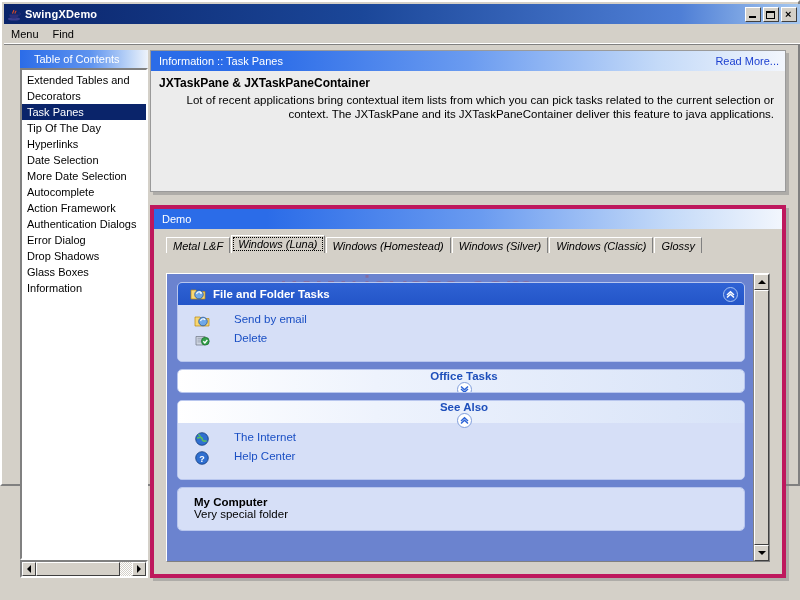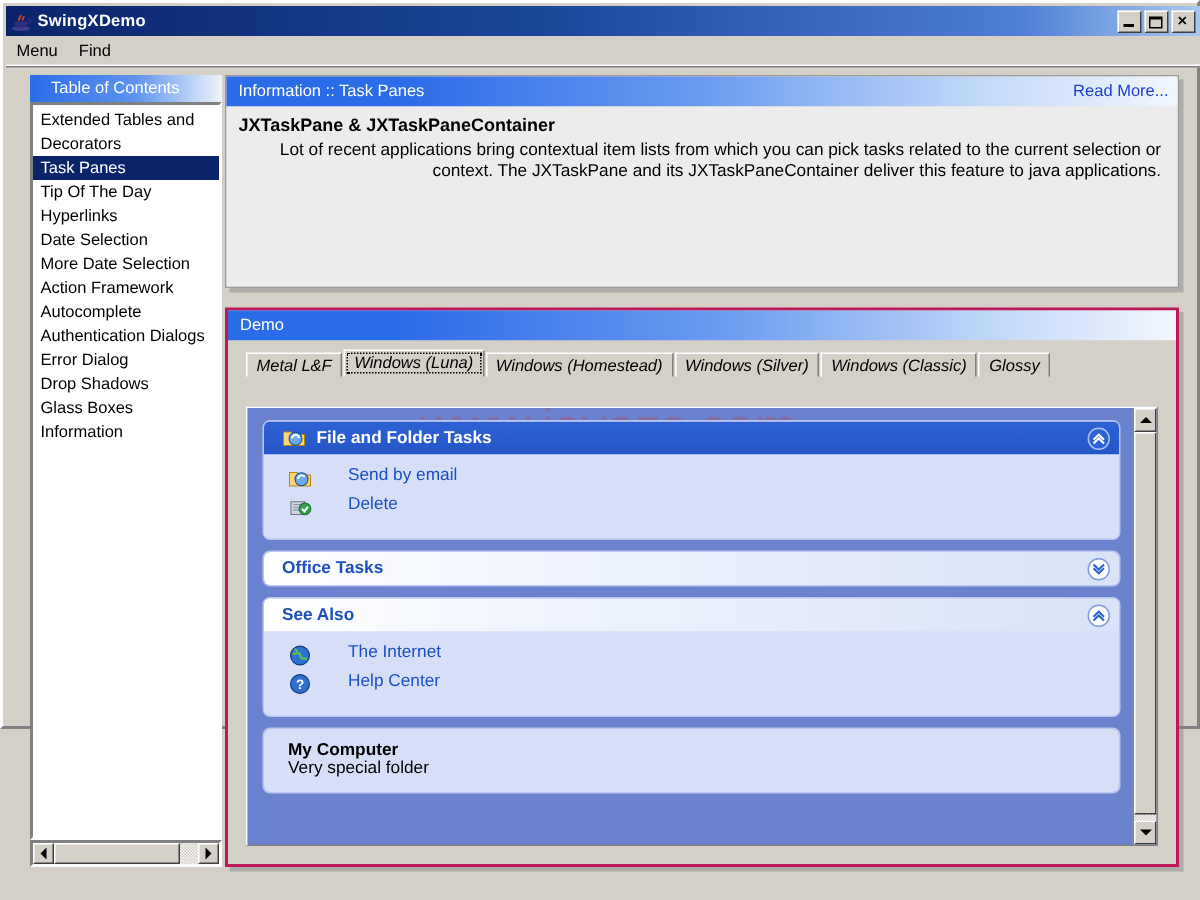--- a/index.html
+++ b/index.html
@@ -131,21 +131,21 @@
   .info-body{
     position:absolute;left:0;top:20px;right:0;bottom:0;
     background:#ececec;padding:5px 8px 0 8px;box-sizing:border-box;
   }
   .info-h{font-size:12px;font-weight:bold;color:#000;margin:0 0 1px 0;}
   .info-p{font-size:11.5px;color:#000;line-height:14px;margin:3px;text-align:right;}
   
   .demo{
     position:absolute;left:148px;top:203px;width:636px;height:373px;
     background:#d4d0c8;
-    border:2px solid #be185d;box-sizing:border-box;
+    border:4px solid #be185d;box-sizing:border-box;
     box-shadow:3px 3px 0 rgba(128,128,128,.45);
   }
   .demo-header{
     position:absolute;left:0;top:0;right:0;height:20px;
     background:linear-gradient(to right,#2b6ce8 0%,#2b6ce8 18%,#6a9bf0 52%,#c4daf8 82%,#f2f6fd 100%);
     display:flex;align-items:center;padding-left:8px;box-sizing:border-box;
   }
   .demo-title{color:#ffffff;font-size:11px;}
   .demo-body{
     position:absolute;left:0;top:20px;right:0;bottom:0;
@@ -193,20 +193,21 @@
     padding:0 6px 0 12px;box-sizing:border-box;
     font-size:11.5px;font-weight:bold;cursor:default;
   }
   .tp-head.special{
     background:linear-gradient(to bottom,#2f62d4 0%,#2355c8 100%);
     color:#ffffff;
   }
   .tp-head.normal{
     background:linear-gradient(to right,#ffffff 0%,#eef3fd 35%,#d8e3f8 100%);
     color:#1e4fbb;
+    flex-direction:column;
   }
   .tp-head .tp-htext{display:flex;align-items:center;gap:7px;}
   .tp-toggle{
     width:15px;height:15px;border-radius:50%;flex:0 0 auto;
     display:flex;align-items:center;justify-content:center;
     font-size:8px;line-height:1;font-weight:bold;cursor:pointer;
     box-sizing:border-box;
   }
   .tp-toggle.onblue{background:#2f62d4;border:1px solid #a9c4f3;color:#ffffff;}
   .tp-toggle.onlight{background:#ffffff;border:1px solid #7f9ddb;color:#2a62d6;}
@@ -288,22 +289,22 @@
     <div class="toc-header">Table of Contents</div>
     <div class="toc-body">
       <ul class="toc-list">
         <li class="toc-item">Extended Tables and</li>
         <li class="toc-item">Decorators</li>
         <li class="toc-item sel">Task Panes</li>
         <li class="toc-item">Tip Of The Day</li>
         <li class="toc-item">Hyperlinks</li>
         <li class="toc-item">Date Selection</li>
         <li class="toc-item">More Date Selection</li>
+        <li class="toc-item">Autocomplete</li>
         <li class="toc-item">Action Framework</li>
-        <li class="toc-item">Autocomplete</li>
         <li class="toc-item">Authentication Dialogs</li>
         <li class="toc-item">Error Dialog</li>
         <li class="toc-item">Drop Shadows</li>
         <li class="toc-item">Glass Boxes</li>
         <li class="toc-item">Information</li>
       </ul>
     </div>
     <div class="toc-hscroll">
       <span class="sb-arrow ar-left">
           <b></b>

